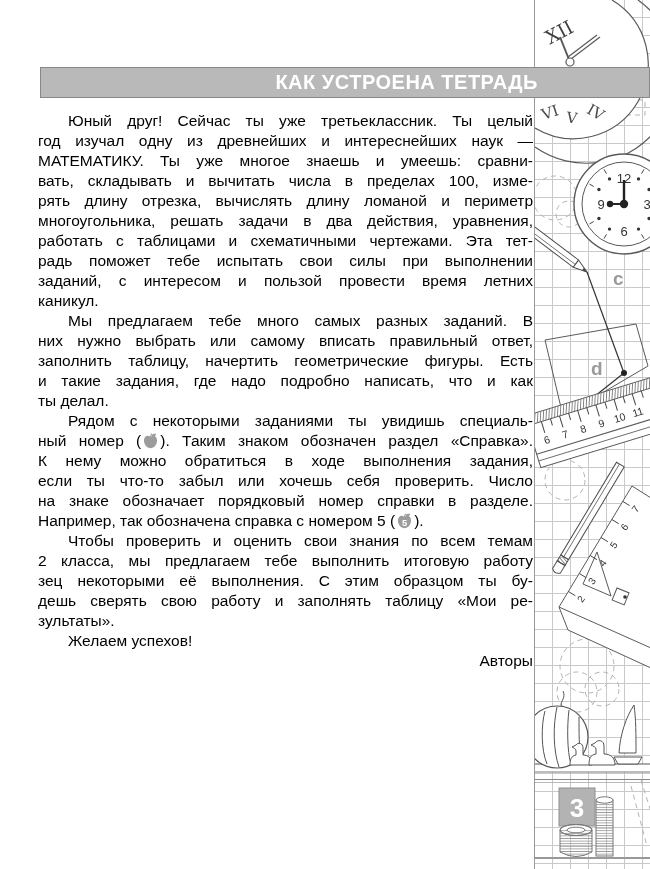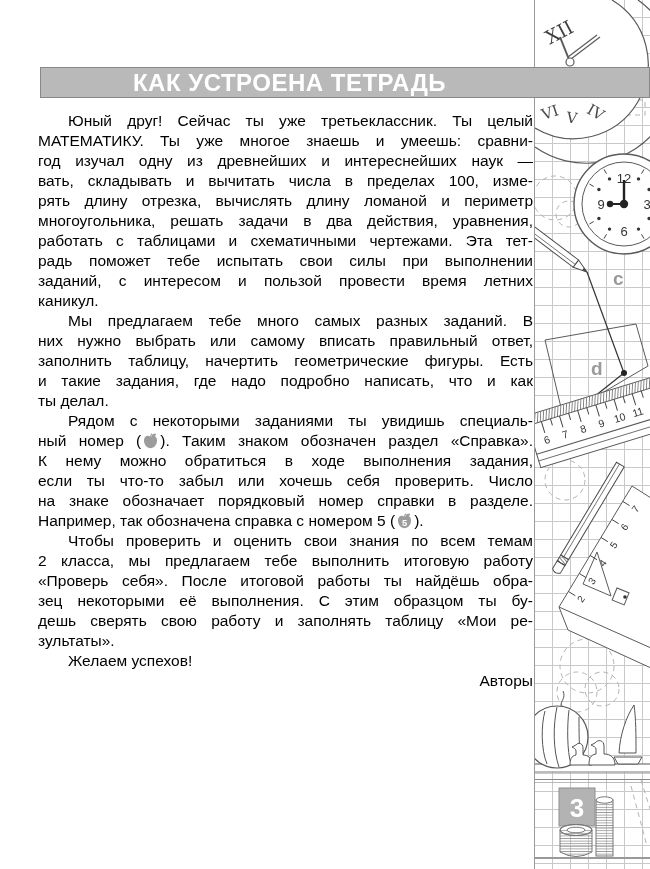--- a/index.html
+++ b/index.html
@@ -9,22 +9,22 @@
   .sidebar{position:absolute;left:534px;top:0;width:116px;height:869px;z-index:1;
     background:
       repeating-linear-gradient(to right,transparent 0 17px,#c9c9c9 17px 18px),
       repeating-linear-gradient(to bottom,transparent 0 17px,#c9c9c9 17px 18px),
       #fff;
     border-left:1px solid #9a9a9a;}
   .sidebar svg{position:absolute;left:0;top:0;}
   
   .band{position:absolute;left:40px;top:67px;width:610px;height:31px;z-index:2;
         background:#b9b9b9;border:1px solid #878787;box-sizing:border-box;}
-  .band .title{display:block;width:497px;text-align:center;line-height:29px;
-        color:#fff;font-weight:bold;font-size:24px;letter-spacing:.5px;}
+  .band .title{display:block;width:497px;text-align:right;line-height:29px;
+        color:#fff;font-weight:bold;font-size:20px;letter-spacing:.5px;}
   
   .textcol{position:absolute;left:38px;top:111px;width:495px;z-index:2;
         color:#000000;font-size:15.5px;}
   .ln{height:20px;line-height:20px;text-align:justify;text-align-last:justify;white-space:normal;}
   .ln.last{text-align-last:left;}
   .ln.ind{text-indent:30px;}
   .ln.right{text-align-last:right;}
   .apple{display:inline-block;width:17px;height:18px;vertical-align:-4px;margin:0 1px;}
 </style>
 </head>
@@ -218,22 +218,22 @@
     </svg>
   </div>
 
   <div class="band">
     <span class="title">КАК УСТРОЕНА ТЕТРАДЬ</span>
   </div>
 
   <div class="textcol">
     <div>
       <div class="ln ind">Юный друг! Сейчас ты уже третьеклассник. Ты целый</div>
+      <div class="ln">год изучал одну из древнейших и интереснейших наук —</div>
       <div class="ln">МАТЕМАТИКУ. Ты уже многое знаешь и умеешь: сравни-</div>
-      <div class="ln">год изучал одну из древнейших и интереснейших наук —</div>
       <div class="ln">вать, складывать и вычитать числа в пределах 100, изме-</div>
       <div class="ln">рять длину отрезка, вычислять длину ломаной и периметр</div>
       <div class="ln">многоугольника, решать задачи в два действия, уравнения,</div>
       <div class="ln">работать с таблицами и схематичными чертежами. Эта тет-</div>
       <div class="ln">радь поможет тебе испытать свои силы при выполнении</div>
       <div class="ln">заданий, с интересом и пользой провести время летних</div>
       <div class="ln last">каникул.</div>
     </div>
     <div>
       <div class="ln ind">Мы предлагаем тебе много самых разных заданий. В</div>
@@ -259,21 +259,20 @@
             <path d="M10 5 C6.5 2.2 2.3 4.5 2.3 9.5 C2.3 14.5 6 18.6 10 18.6 C14 18.6 17.7 14.5 17.7 9.5 C17.7 4.5 13.5 2.2 10 5 Z" fill="#9c9c9c"></path>
             <path d="M10 5 C10 3.4 10.6 2.3 11.8 1.5" stroke="#9c9c9c" stroke-width="1.2" fill="none"></path>
             <path d="M11 3.6 C13 1 16.2 1.4 16.8 2 C15.6 4.6 13 4.9 11 3.6 Z" fill="#9c9c9c"></path>
             <text x="10" y="15.5" text-anchor="middle" font-size="11" font-weight="bold" fill="#ffffff">5</text>
           </svg><span>).</span>
       </div>
     </div>
     <div>
       <div class="ln ind">Чтобы проверить и оценить свои знания по всем темам</div>
       <div class="ln">2 класса, мы предлагаем тебе выполнить итоговую работу</div>
-      <div class="ln">«Проверь себя». После итоговой работы ты найдёшь обра-</div>
       <div class="ln">зец некоторыми её выполнения. С этим образцом ты бу-</div>
       <div class="ln">дешь сверять свою работу и заполнять таблицу «Мои ре-</div>
       <div class="ln last">зультаты».</div>
     </div>
     <div class="ln last ind">Желаем успехов!</div>
     <div class="ln right">Авторы</div>
   </div>
 
 </div>
 

